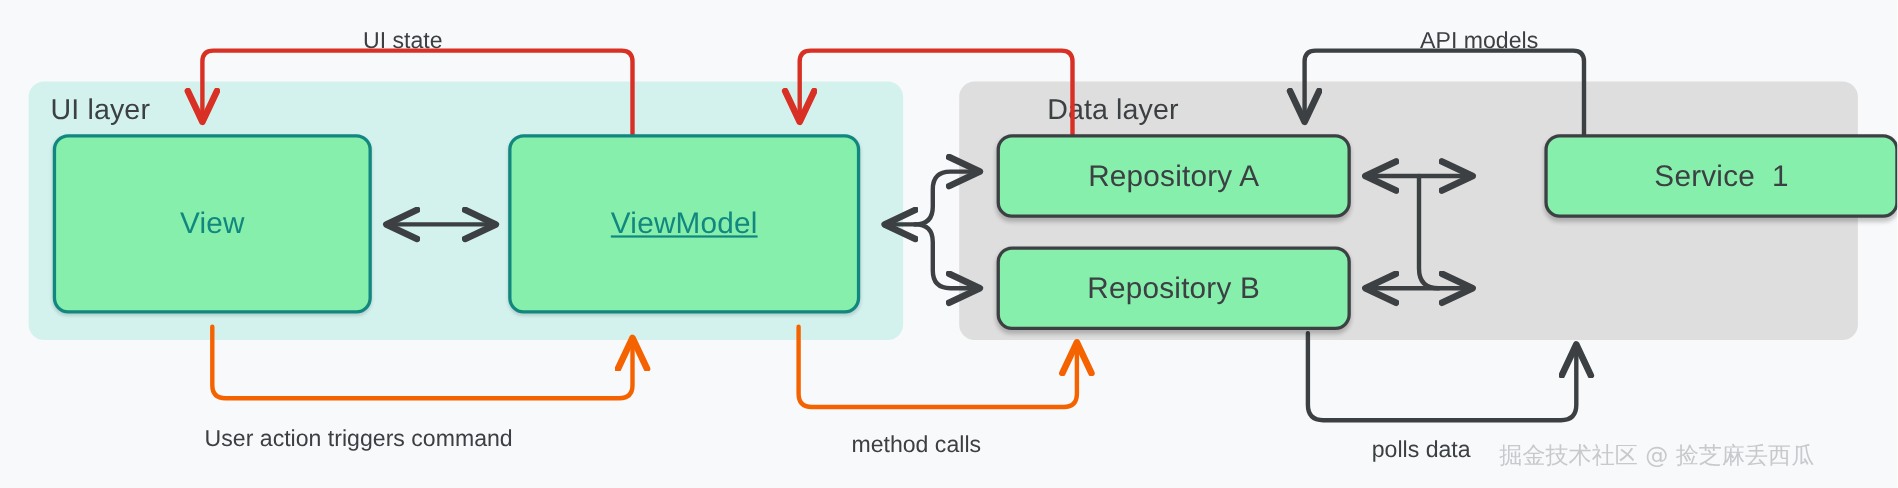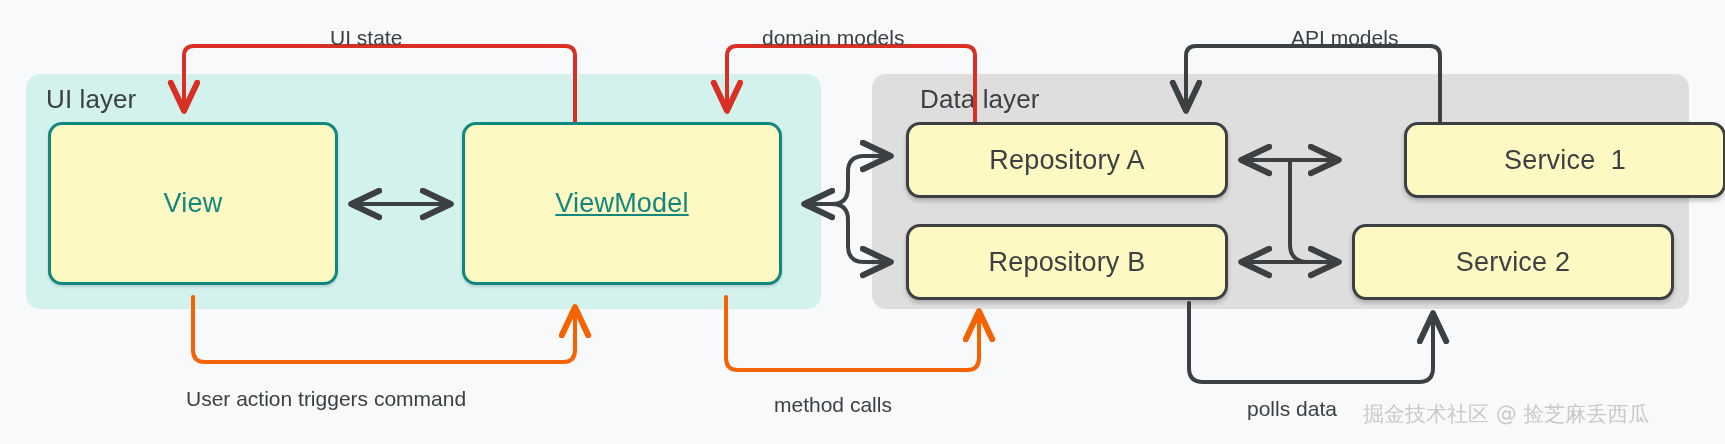--- a/index.html
+++ b/index.html
@@ -35,26 +35,26 @@
     background: #dedede;
   }
   .layer-title {
     position: absolute;
     font-size: 26px;
     color: #3c4043;
     letter-spacing: .1px;
     white-space: nowrap;
   }
   #ui-layer-title { left: 46px; top: 84px; }
-  #data-layer-title { left: 920px; top: 84px; }
+  #data-layer-title { left: 952px; top: 84px; }
 
   
   .node {
     position: absolute;
-    background: #fef9c3;
+    background: #86efac;
     border-radius: 14px;
     display: flex;
     align-items: center;
     justify-content: center;
     box-sizing: border-box;
     font-size: 27px;
     letter-spacing: .2px;
     white-space: pre;
   }
   .node.ui {
@@ -155,24 +155,22 @@
     <path d="M 726,297 L 726,358 Q 726,370 738,370 L 967,370 Q 979,370 979,358 L 979,312" fill="none" stroke="#f56300" stroke-width="4" stroke-linecap="round" marker-end="url(#mk-orange)"></path>
 
     <path d="M 1189,303 L 1189,368 Q 1189,382 1203,382 L 1419,382 Q 1433,382 1433,368 L 1433,314" fill="none" stroke="#3c4043" stroke-width="4" stroke-linecap="round" marker-end="url(#mk-gray)"></path>
   </svg>
 
   <div class="node ui" id="node-view">View</div>
   <div class="node ui" id="node-viewmodel">ViewModel</div>
   <div class="node data" id="node-repo-a">Repository A</div>
   <div class="node data" id="node-repo-b">Repository B</div>
   <div class="node data" id="node-service-1">Service  1</div>
-  <div class="node data" id="node-service-2">Service 2</div>
 
   <div class="conn-label" id="label-ui-state">UI state</div>
-  <div class="conn-label" id="label-domain-models">domain models</div>
   <div class="conn-label" id="label-api-models">API models</div>
   <div class="conn-label" id="label-user-action">User action triggers command</div>
   <div class="conn-label" id="label-method-calls">method calls</div>
   <div class="conn-label" id="label-polls-data">polls data</div>
 
   <div id="watermark">掘金技术社区 @ 捡芝麻丢西瓜</div>
 
 </div>
 
 </body></html>

